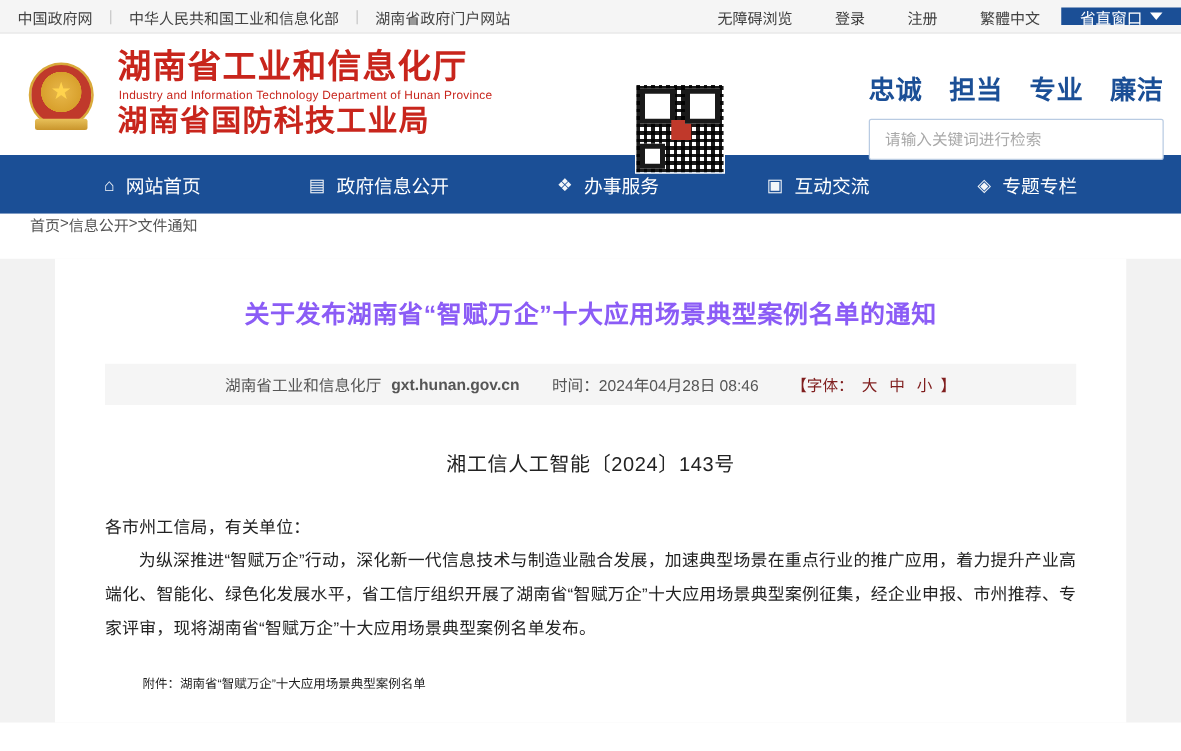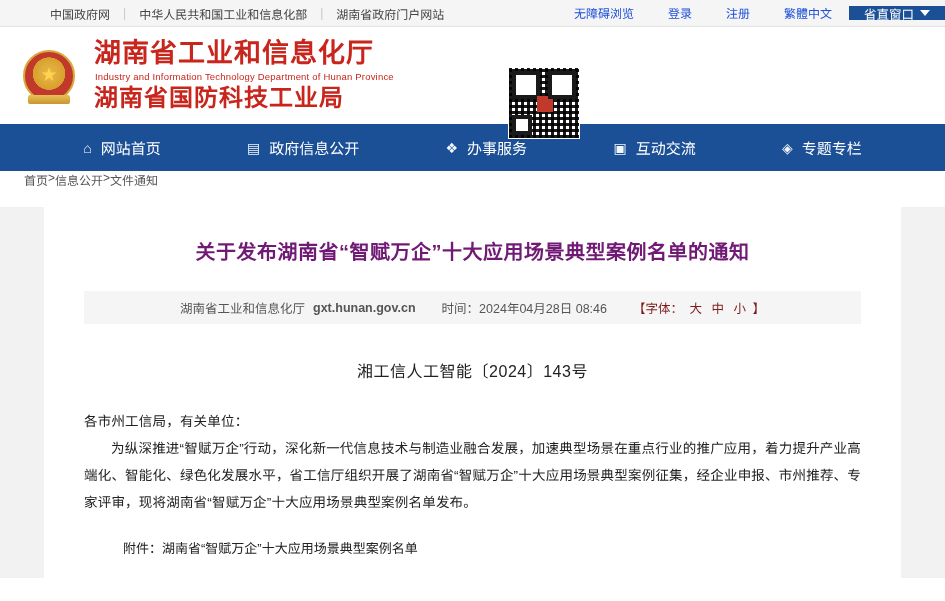--- a/index.html
+++ b/index.html
@@ -13,32 +13,31 @@
   
   .topbar {
     height: 27px;
     background: #f5f5f5;
     border-bottom: 1px solid #e3e3e3;
     display: flex;
     align-items: center;
     font-size: 12px;
     color: #444;
     position: relative;
-    padding-left: 36px;
   }
   .topbar-left { display: flex; align-items: center; padding-left: 14px; }
   .topbar-left .tb-link { color: #444; text-decoration: none; white-space: nowrap; }
   .topbar-left .tb-sep { color: #c8c8c8; padding: 0 13px; }
   .topbar-right {
     margin-left: auto;
     display: flex;
     align-items: center;
     height: 100%;
   }
-  .topbar-right .tb-link { color: #1d4ed8; text-decoration: none; padding: 0 17px; white-space: nowrap; font-family: Liberation Serif, serif; }
+  .topbar-right .tb-link { color: #404040; text-decoration: none; padding: 0 17px; white-space: nowrap; }
   .prov-btn {
     background: #1b4f96;
     color: #fff;
     height: 14px;
     display: flex;
     align-items: center;
     gap: 6px;
     padding: 0 15px;
     font-size: 12.5px;
     white-space: nowrap;
@@ -210,21 +209,21 @@
   .article {
     background: #fff;
     height: 100%;
     padding: 30px 40px 0 40px;
     overflow: hidden;
   }
   .art-title {
     text-align: center;
     font-size: 20px;
     font-weight: bold;
-    color: #701a75;
+    color: #8b5cf6;
     line-height: 1.5;
     letter-spacing: .5px;
     margin-bottom: 24px;
     font-family: "Liberation Sans", sans-serif;
   }
   .meta {
     background: #f5f5f5;
     height: 33px;
     display: flex;
     align-items: center;
@@ -244,21 +243,21 @@
     letter-spacing: .5px;
   }
   .body-p {
     font-size: 13.5px;
     color: #222;
     line-height: 2.0;
     text-align: justify;
     letter-spacing: .2px;
   }
   .indent { text-indent: 2em; }
-  .attach { margin-top: 22px; text-indent: 3em; font-size: 13px; color: #222; }
+  .attach { margin-top: 22px; text-indent: 3em; font-size: 10px; color: #222; }
 </style>
 </head>
 <body>
 
 <div class="topbar">
   <div class="topbar-left">
     <a class="tb-link" href="#">中国政府网</a>
     <span class="tb-sep">|</span>
     <a class="tb-link" href="#">中华人民共和国工业和信息化部</a>
     <span class="tb-sep">|</span>
@@ -287,20 +286,31 @@
     <div class="cn-title-1">湖南省工业和信息化厅</div>
     <div class="en-title">Industry and Information Technology Department of Hunan Province</div>
     <div class="cn-title-2">湖南省国防科技工业局</div>
   </div>
 
   <div class="qr">
     <div class="qr-b"></div>
       <div class="qr-c"></div>
   </div>
 
+  <div class="header-right">
+    <div class="slogan">
+      <span>忠诚</span>
+      <span>担当</span>
+      <span>专业</span>
+      <span>廉洁</span>
+    </div>
+    <div class="searchbox">
+      <input type="text" placeholder="请输入关键词进行检索" style="">
+    </div>
+  </div>
 </div>
 
 <div class="nav">
   <a class="nav-item" href="#">
     <span class="nav-ico">⌂</span>
     <span>网站首页</span>
   </a>
   <a class="nav-item" href="#">
     <span class="nav-ico">▤</span>
     <span>政府信息公开</span>

